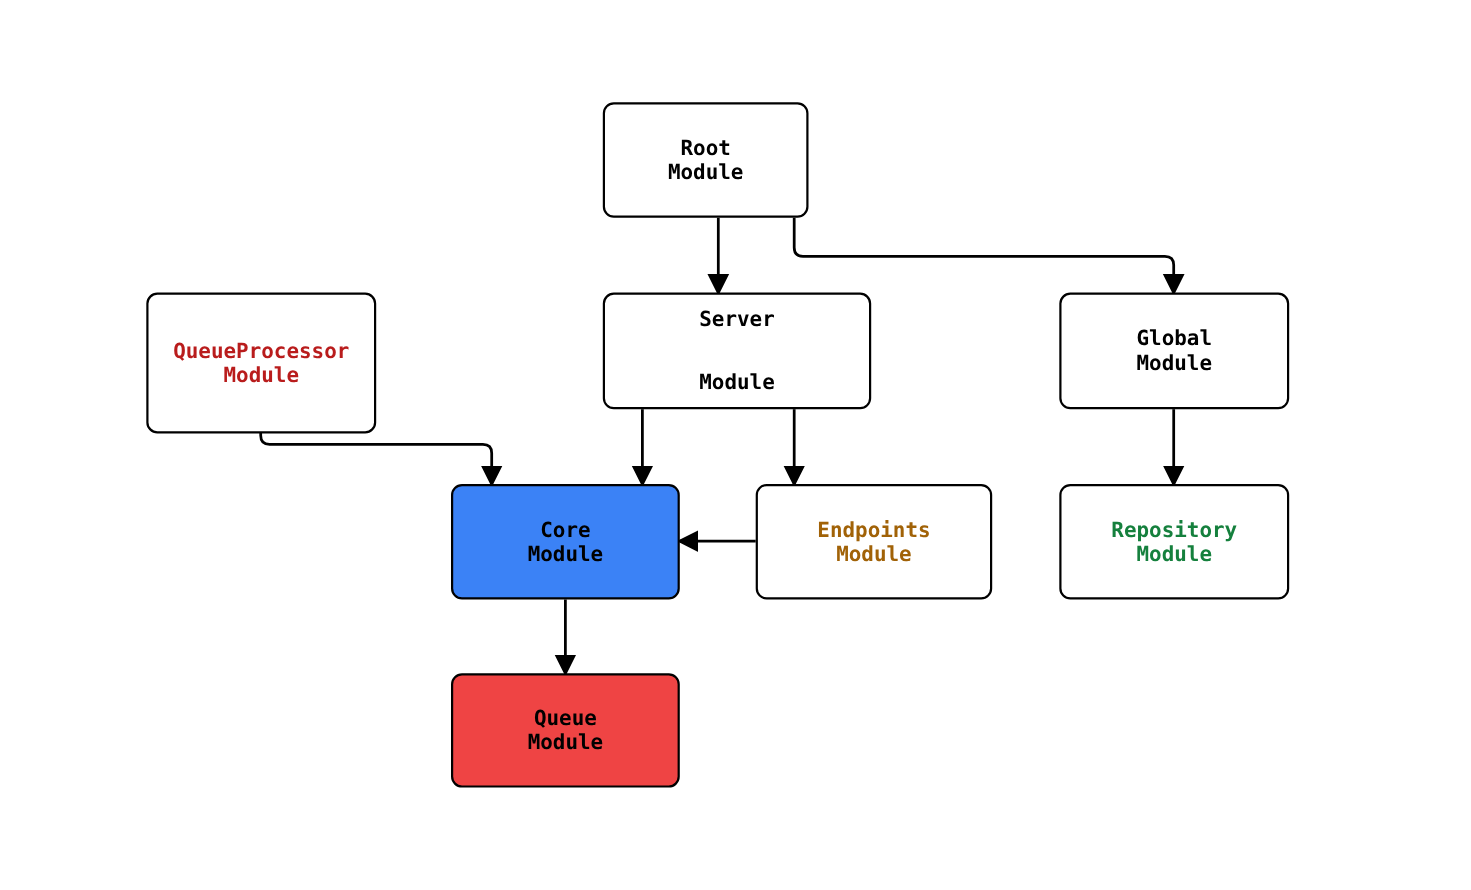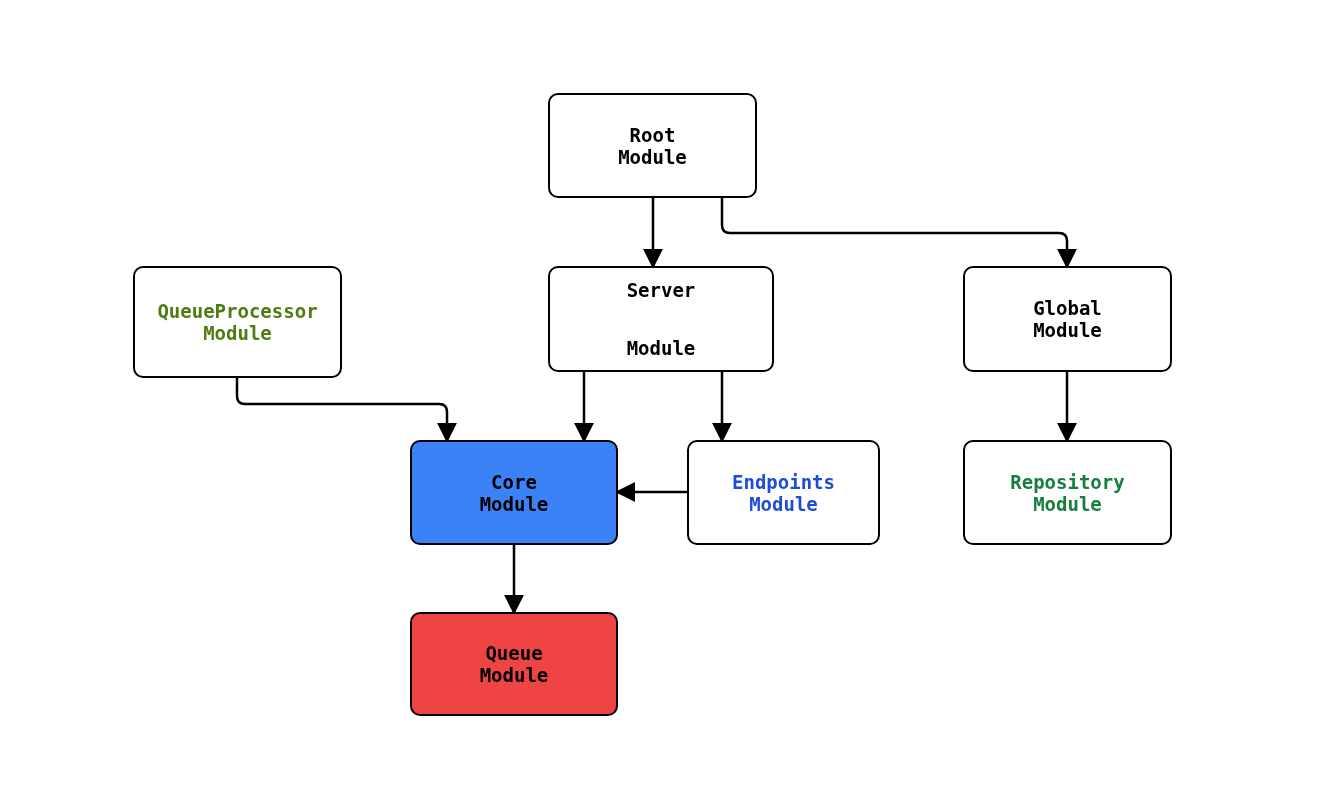--- a/index.html
+++ b/index.html
@@ -58,41 +58,41 @@
   <path class="edge" d="M 653 198 L 653 266" marker-end="url(#arrowhead)"></path>
       <path class="edge" d="M 722 198 L 722 225 Q 722 233 730 233 L 1059 233 Q 1067 233 1067 241 L 1067 266" marker-end="url(#arrowhead)"></path>
       <path class="edge" d="M 237 372 L 237 396 Q 237 404 245 404 L 439 404 Q 447 404 447 412 L 447 440" marker-end="url(#arrowhead)"></path>
       <path class="edge" d="M 584 372 L 584 440" marker-end="url(#arrowhead)"></path>
       <path class="edge" d="M 722 372 L 722 440" marker-end="url(#arrowhead)"></path>
       <path class="edge" d="M 687 492 L 618 492" marker-end="url(#arrowhead)"></path>
       <path class="edge" d="M 1067 372 L 1067 440" marker-end="url(#arrowhead)"></path>
       <path class="edge" d="M 514 545 L 514 612" marker-end="url(#arrowhead)"></path>
     </svg>
   <div id="nodes-layer">
-      <div class="node" style="left: 548px; top: 93px; width: 209px; height: 105px; border-color: rgb(0, 0, 0); background: rgb(255, 255, 255); color: rgb(0, 0, 0);">
+      <div class="node" style="left: 548px; top: 93px; width: 187px; height: 105px; border-color: rgb(0, 0, 0); background: rgb(255, 255, 255); color: rgb(0, 0, 0);">
         <span>Root</span>
         <span>Module</span>
       </div>
-      <div class="node" style="left: 133px; top: 266px; width: 209px; height: 112px; border-color: rgb(0, 0, 0); background: rgb(255, 255, 255); color: #4d7c0f;">
+      <div class="node" style="left: 133px; top: 266px; width: 209px; height: 128px; border-color: rgb(0, 0, 0); background: rgb(255, 255, 255); color: #b91c1c;">
         <span>QueueProcessor</span>
         <span>Module</span>
       </div>
-      <div class="node" style="left: 548px; top: 266px; width: 226px; height: 106px; border-color: rgb(0, 0, 0); background: rgb(255, 255, 255); color: rgb(0, 0, 0); gap: 36px;">
+      <div class="node" style="left: 548px; top: 266px; width: 244px; height: 106px; border-color: rgb(0, 0, 0); background: rgb(255, 255, 255); color: rgb(0, 0, 0); gap: 36px;">
         <span>Server</span>
         <span>Module</span>
       </div>
       <div class="node" style="left: 963px; top: 266px; width: 209px; height: 106px; border-color: rgb(0, 0, 0); background: rgb(255, 255, 255); color: rgb(0, 0, 0);">
         <span>Global</span>
         <span>Module</span>
       </div>
       <div class="node" style="left: 410px; top: 440px; width: 208px; height: 105px; border-color: rgb(0, 0, 0); background: #3b82f6; color: rgb(0, 0, 0);">
         <span>Core</span>
         <span>Module</span>
       </div>
-      <div class="node" style="left: 687px; top: 440px; width: 193px; height: 105px; border-color: rgb(0, 0, 0); background: rgb(255, 255, 255); color: #1d4ed8;">
+      <div class="node" style="left: 687px; top: 440px; width: 215px; height: 105px; border-color: rgb(0, 0, 0); background: rgb(255, 255, 255); color: #a16207;">
         <span>Endpoints</span>
         <span>Module</span>
       </div>
       <div class="node" style="left: 963px; top: 440px; width: 209px; height: 105px; border-color: rgb(0, 0, 0); background: rgb(255, 255, 255); color: #15803d;">
         <span>Repository</span>
         <span>Module</span>
       </div>
       <div class="node" style="left: 410px; top: 612px; width: 208px; height: 104px; border-color: rgb(0, 0, 0); background: #ef4444; color: rgb(0, 0, 0);">
         <span>Queue</span>
         <span>Module</span>

